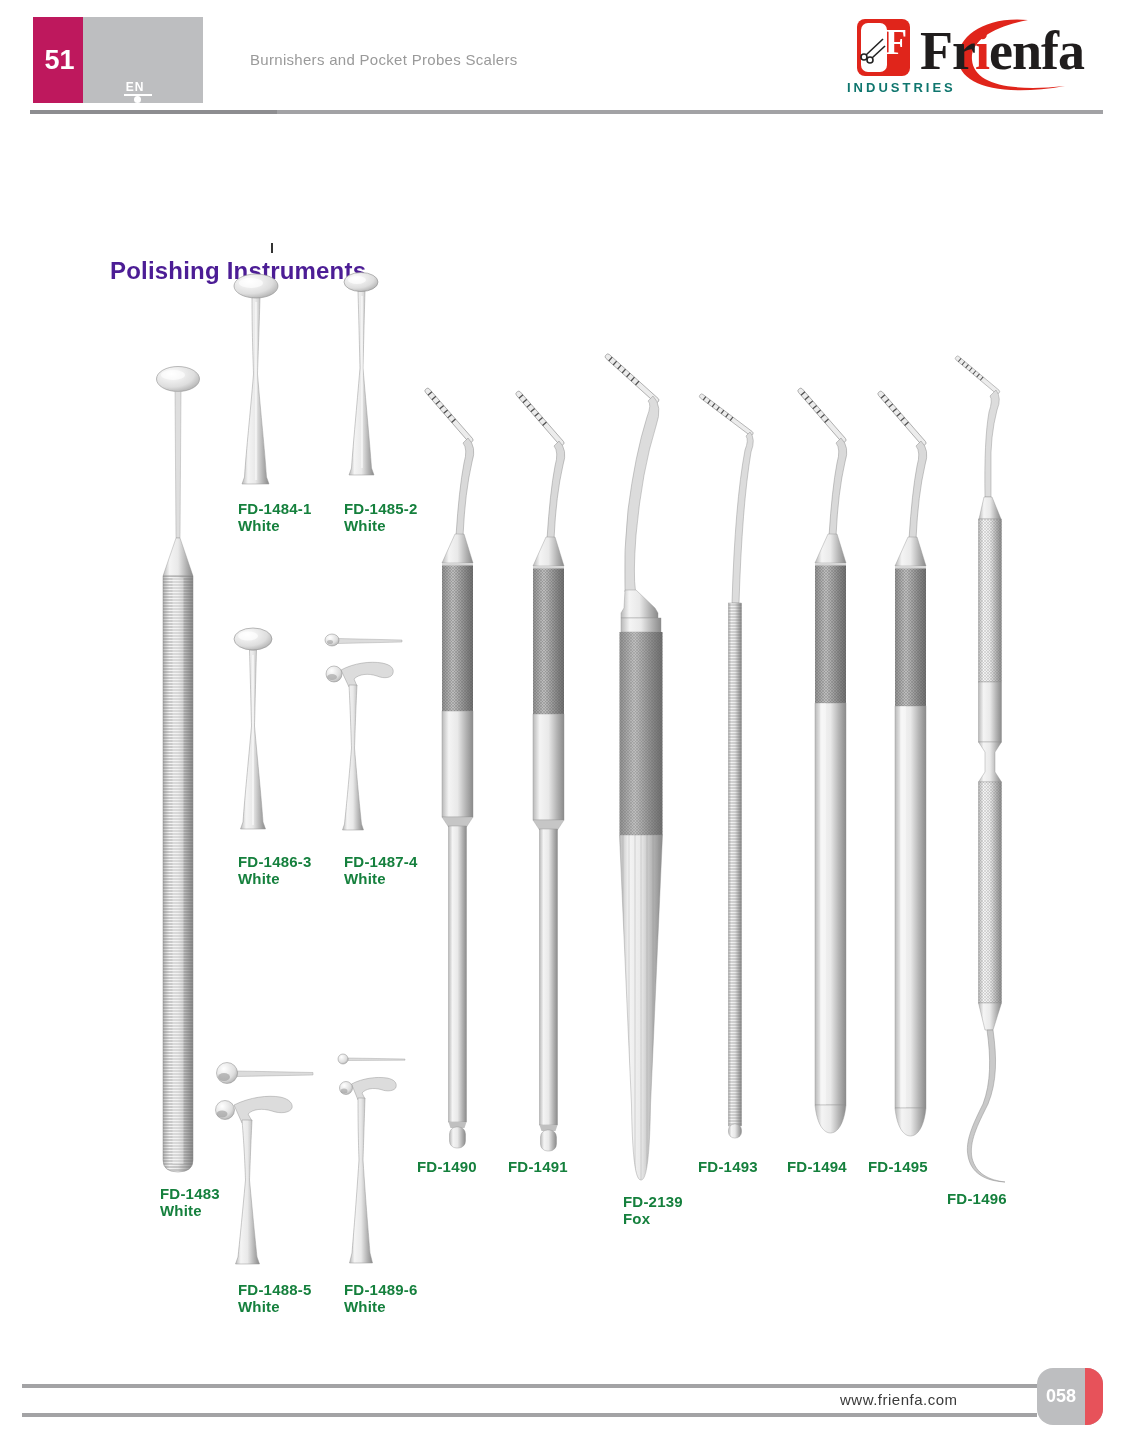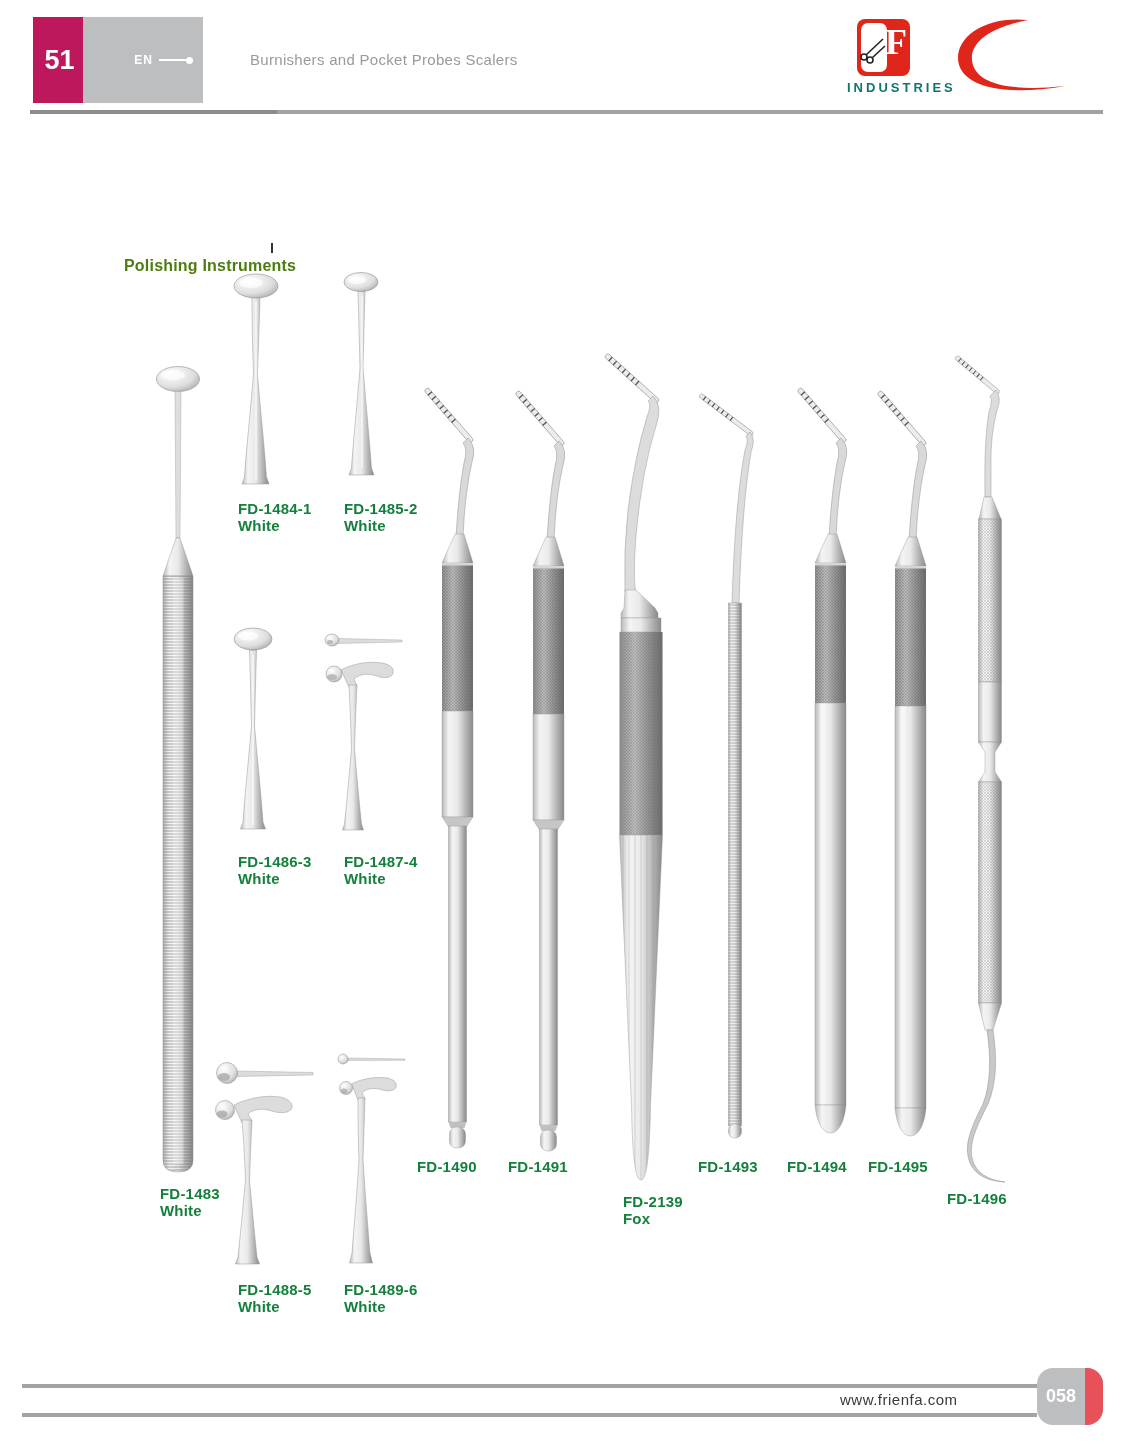--- a/index.html
+++ b/index.html
@@ -6,39 +6,39 @@
   body{
     width:1133px;height:1442px;position:relative;overflow:hidden;
     background:#ffffff;font-family:"Liberation Sans",sans-serif;
   }
   .abs{position:absolute;}
   
   .page-badge{left:33px;top:17px;width:53px;height:86px;background:#be185d;
     display:flex;align-items:center;justify-content:center;}
   .page-badge span{color:#fff;font-size:27px;font-weight:bold;}
   .lang-box{left:83px;top:17px;width:120px;height:86px;background:#bdbec0;
-    display:flex;align-items:center;justify-content:flex-end;padding-right:10px;box-sizing:border-box;}
+    display:flex;align-items:center;justify-content:flex-end;padding-right:10px;box-sizing:border-box;flex-direction:column;}
   .lang-box .lang{color:#fff;font-size:12px;font-weight:bold;letter-spacing:1px;margin-right:6px;}
   .lang-box .conn-line{width:28px;height:2px;background:#fff;}
   .lang-box .conn-dot{width:7px;height:7px;border-radius:50%;background:#fff;margin-left:-1px;}
   .header-title{left:250px;top:51px;font-size:15px;color:#9a9a9a;letter-spacing:0.3px;}
   .header-rule{left:30px;top:110px;width:1073px;height:4px;
     background:linear-gradient(to right,#8d8d90 0 23%,#a2a2a5 23%);}
   
   .logo{left:845px;top:8px;width:268px;height:98px;}
   .logo-mark{left:12px;top:11px;width:53px;height:57px;background:#e0251b;border-radius:8px;}
   .logo-mark .blob{position:absolute;left:4px;top:4px;width:26px;height:49px;background:#fff;border-radius:7px;}
   .logo-mark .f-glyph{position:absolute;left:28px;top:5px;color:#fff;
     font-family:"Liberation Serif",serif;font-weight:bold;font-size:36px;line-height:1;}
   .logo-sub{left:2px;top:72px;font-size:13px;font-weight:bold;letter-spacing:3px;color:#0f766e;}
   .logo-name{left:75px;top:16px;font-family:"Liberation Serif",serif;font-weight:bold;
     font-size:54px;line-height:1;letter-spacing:-1px;color:#201d1d;}
   .logo-name .red-i{color:#e0251b;}
   
-  .section-heading{left:124px;top:257px;font-size:16px;font-weight:bold;color:#4d7c0f;letter-spacing:0.2px;}
+  .section-heading{left:110px;top:257px;font-size:24px;font-weight:bold;color:#4c1d95;letter-spacing:0.2px;}
   .section-tick{left:271px;top:243px;width:2px;height:10px;background:#333;}
   
   .plabel{position:absolute;font-size:15px;line-height:17px;font-weight:bold;
     color:#15803d;letter-spacing:0.2px;}
   .plabel span{display:block;}
   
   .footer-rule{left:22px;height:4px;width:1015px;background:#a3a3a5;}
   .footer-url{left:840px;top:1391px;width:170px;font-size:15px;
     color:#3a3a3a;letter-spacing:0.5px;}
   .footer-badge{left:1037px;top:1368px;width:66px;height:57px;background:#bdbec0;
@@ -141,20 +141,23 @@
     <span class="f-glyph">F</span>
     <svg class="abs" style="left:2px;top:16px" width="28" height="30" viewBox="0 0 28 30">
       <g stroke="#222" fill="none" stroke-width="1.6">
         <circle cx="5" cy="22" r="3"></circle>
           <circle cx="11" cy="25" r="3"></circle>
         <line x1="7" y1="20" x2="24" y2="4"></line>
           <line x1="13" y1="23" x2="26" y2="11"></line>
       </g>
     </svg>
   </div>
+  <div class="abs logo-name">
+    <span>Fr</span><span class="red-i">i</span><span>enfa</span>
+  </div>
   <div class="abs logo-sub">INDUSTRIES</div>
 </div>
 
 <div class="abs header-rule"></div>
 
 <div class="abs section-heading">Polishing Instruments</div>
 <div class="abs section-tick"></div>
 
 <svg class="inst" style="left:148px;top:362px" width="65" height="820" viewBox="0 0 65 820">
   <ellipse cx="30" cy="17" rx="21.5" ry="12.5" fill="url(#gball)" stroke="#8f8f8f" stroke-width="0.6"></ellipse>

